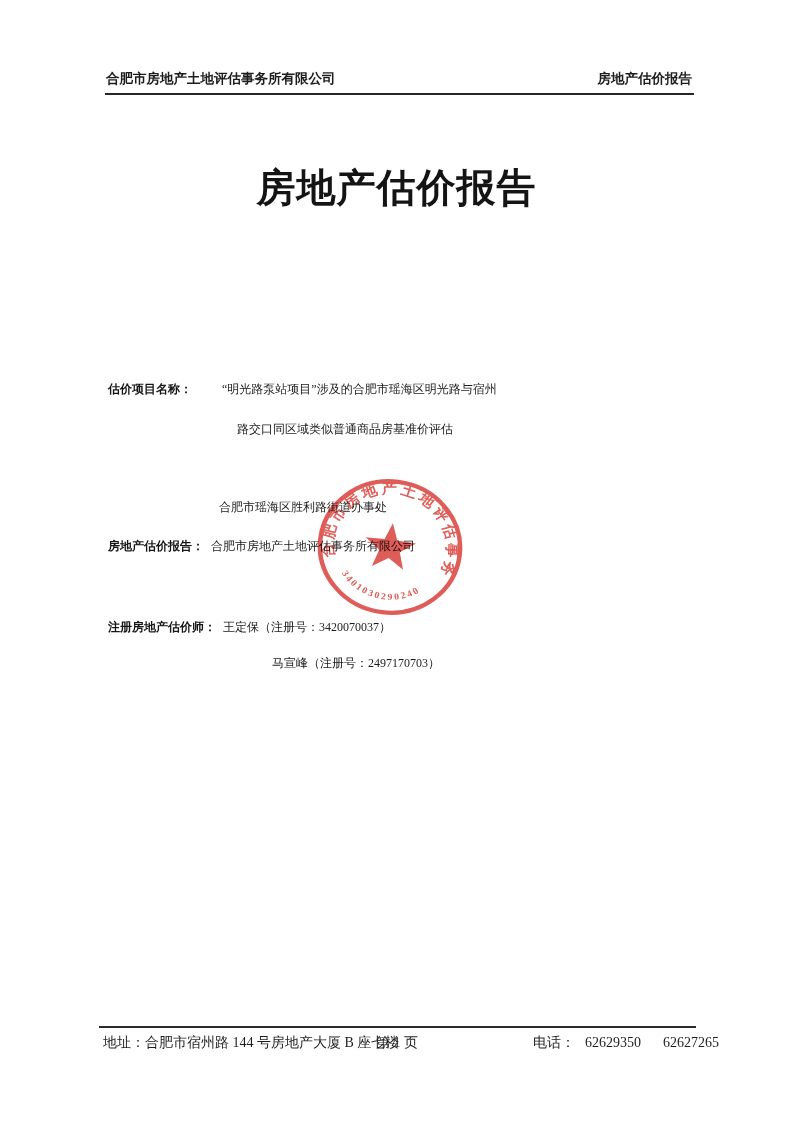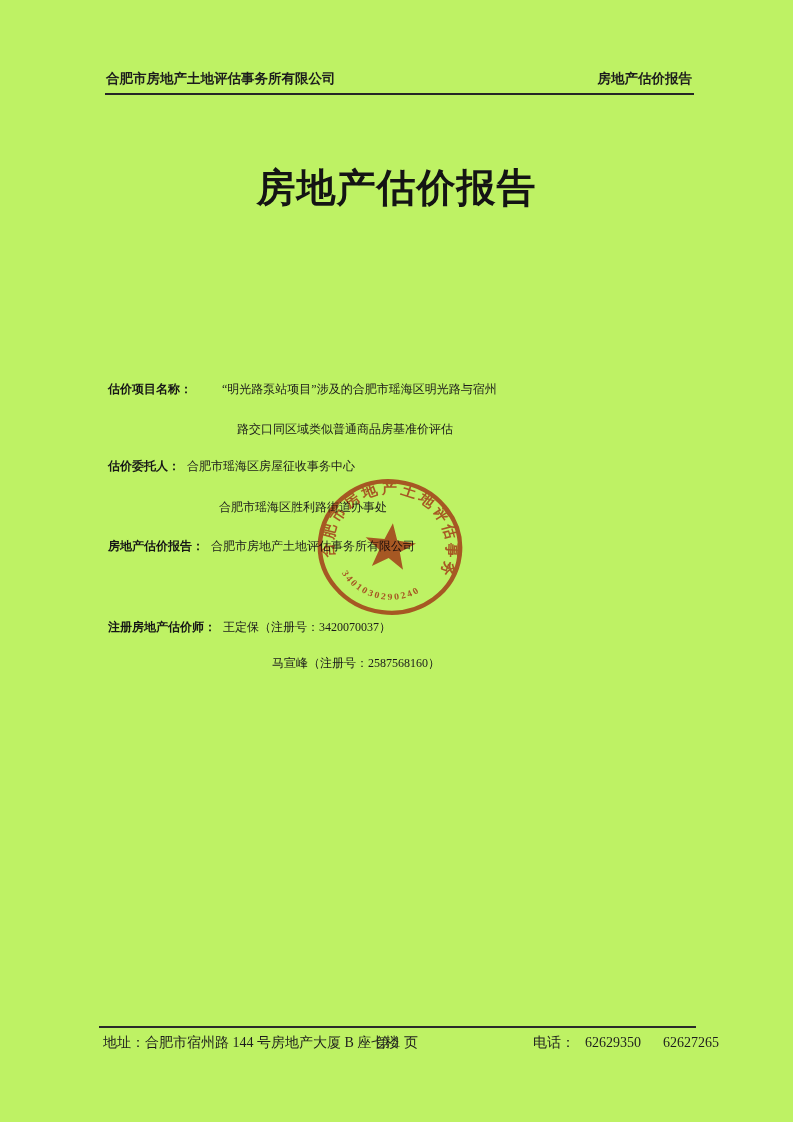--- a/index.html
+++ b/index.html
@@ -1,20 +1,20 @@
 <!DOCTYPE html>
 <html><head>
 <meta charset="utf-8">
 <style>
   html,body{margin:0;padding:0;background:#e8e8e8;}
   .page{
     position:relative;
     width:793px;height:1122px;
     margin:0 auto;
-    background:#bef264;
+    background:#ffffff;
     overflow:hidden;
     font-family:"Liberation Serif","DejaVu Serif",serif;
     color:#1b1b1b;
   }
   
   .header{
     position:absolute;top:70px;left:106px;width:586px;
     display:flex;justify-content:space-between;align-items:flex-end;
     font-size:13.5px;font-weight:700;color:#1d1d1d;
   }
@@ -70,33 +70,30 @@
   </div>
   <div class="header-rule"></div>
 
   <h1 class="title">房地产估价报告</h1>
 
   <div class="line" style="top:378px">
     <b>估价项目名称：</b><span class="gap-lg">“明光路泵站项目”涉及的合肥市瑶海区明光路与宿州</span>
   </div>
   <div class="line" style="top:418px;left:237px">路交口同区域类似普通商品房基准价评估</div>
 
-  <div class="line" style="top:455px">
-    <b>估价委托人：</b><span class="gap-sm">合肥市瑶海区房屋征收事务中心</span>
-  </div>
   <div class="line" style="top:496px;left:219px">合肥市瑶海区胜利路街道办事处</div>
 
   <div class="line" style="top:535px">
     <b>房地产估价报告：</b><span class="gap-sm">合肥市房地产土地评估事务所有限公司</span>
   </div>
 
   <div class="line" style="top:616px">
     <b>注册房地产估价师：</b><span class="gap-sm">王定保（注册号：3420070037）</span>
   </div>
-  <div class="line" style="top:652px;left:272px">马宣峰（注册号：2587568160）</div>
+  <div class="line" style="top:652px;left:272px">马宣峰（注册号：2497170703）</div>
 
 
 
   <svg class="seal" viewBox="0 0 160 160" preserveAspectRatio="none" color="#dd4f49">
     <defs>
       <path id="sealArcTop" d="M 25.5 99.8 A 58 58 0 1 1 134.5 99.8" fill="none"></path>
       <path id="sealArcBottom" d="M 33.3 112.7 A 57 57 0 0 0 126.7 112.7" fill="none"></path>
     </defs>
     <circle cx="80" cy="80" r="71" fill="none" stroke="currentColor" stroke-width="4.6"></circle>
     <path d="M80,54 L86.5,72.1 L105.7,72.7 L90.5,84.4 L95.9,102.8 L80,92 L64.1,102.8 L69.5,84.4 L54.3,72.7 L73.5,72.1 Z" fill="currentColor"></path>

